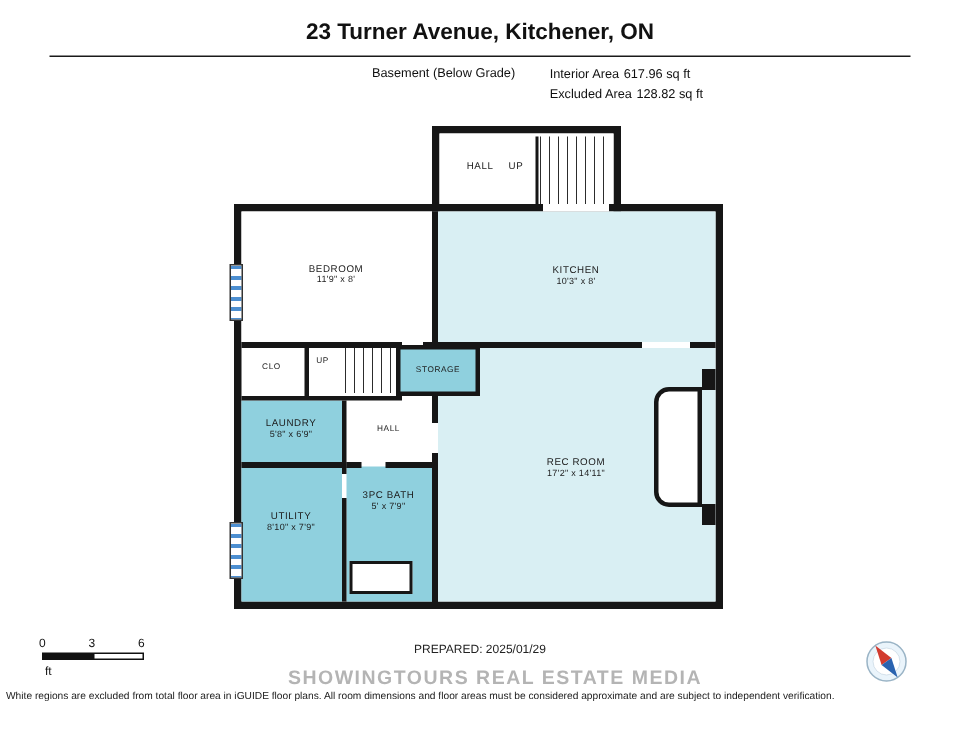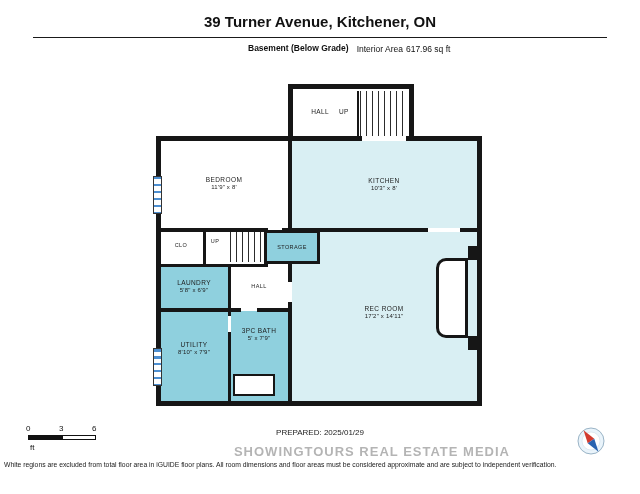--- a/index.html
+++ b/index.html
@@ -13,44 +13,45 @@
   .outline { position:absolute; border:5px solid #161616; background:transparent; }
   .room-label { position:absolute; display:flex; flex-direction:column; align-items:center; color:#1c1c1c; text-align:center; transform:translate(-50%,-50%); white-space:nowrap; }
   .rname { font-size:6.5px; letter-spacing:.4px; }
   .rname.small { font-size:5.5px; }
   .rdims { font-size:6px; margin-top:1px; letter-spacing:.2px; }
   .treads { position:absolute; background-image:repeating-linear-gradient(90deg,#2c2c2c 0 1px,transparent 1px 6px); }
   .window { position:absolute; border:1px solid #333; background-color:#fff; background-image:repeating-linear-gradient(180deg,#4d8fd1 0 2.5px,#ffffff 2.5px 7px); }
   .title { position:absolute; top:13px; left:0; width:100%; text-align:center; font-size:15px; font-weight:bold; color:#111; }
   .rule { position:absolute; top:37px; left:33px; width:574px; border-top:1.5px solid #1a1a1a; }
   .legend { position:absolute; left:248px; top:43px; display:flex; font-size:8.5px; color:#111; }
-  .legend .floor { font-weight:bold; margin-right:8px; }
+  .legend .floor { font-weight:normal; margin-right:23px; }
   .legend .area-line { line-height:12.5px; }
   .legend .val { margin-left:3px; }
   .scalebar { position:absolute; left:28px; top:424px; width:110px; height:30px; font-size:8px; color:#111; }
   .scalebar .tick { position:absolute; top:0; }
   .scalebar .seg { position:absolute; top:11px; height:5px; width:34px; }
   .seg-black { background:#111; }
   .seg-white { background:#fff; border:1px solid #111; }
   .scalebar .unit { position:absolute; left:2px; top:19px; }
   .prepared { position:absolute; top:428px; left:0; width:100%; text-align:center; font-size:8px; color:#222; }
-  .watermark { position:absolute; top:444px; left:150px; width:360px; text-align:right; font-size:13px; font-weight:bold; color:#777; opacity:.55; letter-spacing:1px; filter:blur(.4px); }
+  .watermark { position:absolute; top:444px; left:150px; width:360px; text-align:center; font-size:13px; font-weight:bold; color:#777; opacity:.55; letter-spacing:1px; filter:blur(.4px); }
   .disclaimer { position:absolute; top:461px; left:4px; right:4px; font-size:6.8px; color:#1a1a1a; }
   .feature { position:absolute; background:#fff; border:3px solid #161616; border-radius:10px 0 0 10px; }
   .vanity { position:absolute; background:#fff; border:2px solid #161616; }
 </style>
 </head>
 <body>
 
-<div class="title">39 Turner Avenue, Kitchener, ON</div>
+<div class="title">23 Turner Avenue, Kitchener, ON</div>
 <div class="rule"></div>
 <div class="legend">
   <div class="floor">Basement (Below Grade)</div>
   <div>
     <div class="area-line"><span>Interior Area</span><span class="val">617.96 sq ft</span></div>
+    <div class="area-line"><span>Excluded Area</span><span class="val">128.82 sq ft</span></div>
   </div>
 </div>
 
 <div>
 
   <div class="outline" style="left:156px;top:136px;width:326px;height:270px;"></div>
   <div class="outline" style="left:288px;top:84px;width:126px;height:57px;border-bottom:none;"></div>
 
   <div class="fill" style="left:293px;top:89px;width:116px;height:47px;background:#fff;"></div>
   <div class="fill fill-light" style="left:292px;top:141px;width:185px;height:87px;"></div>

